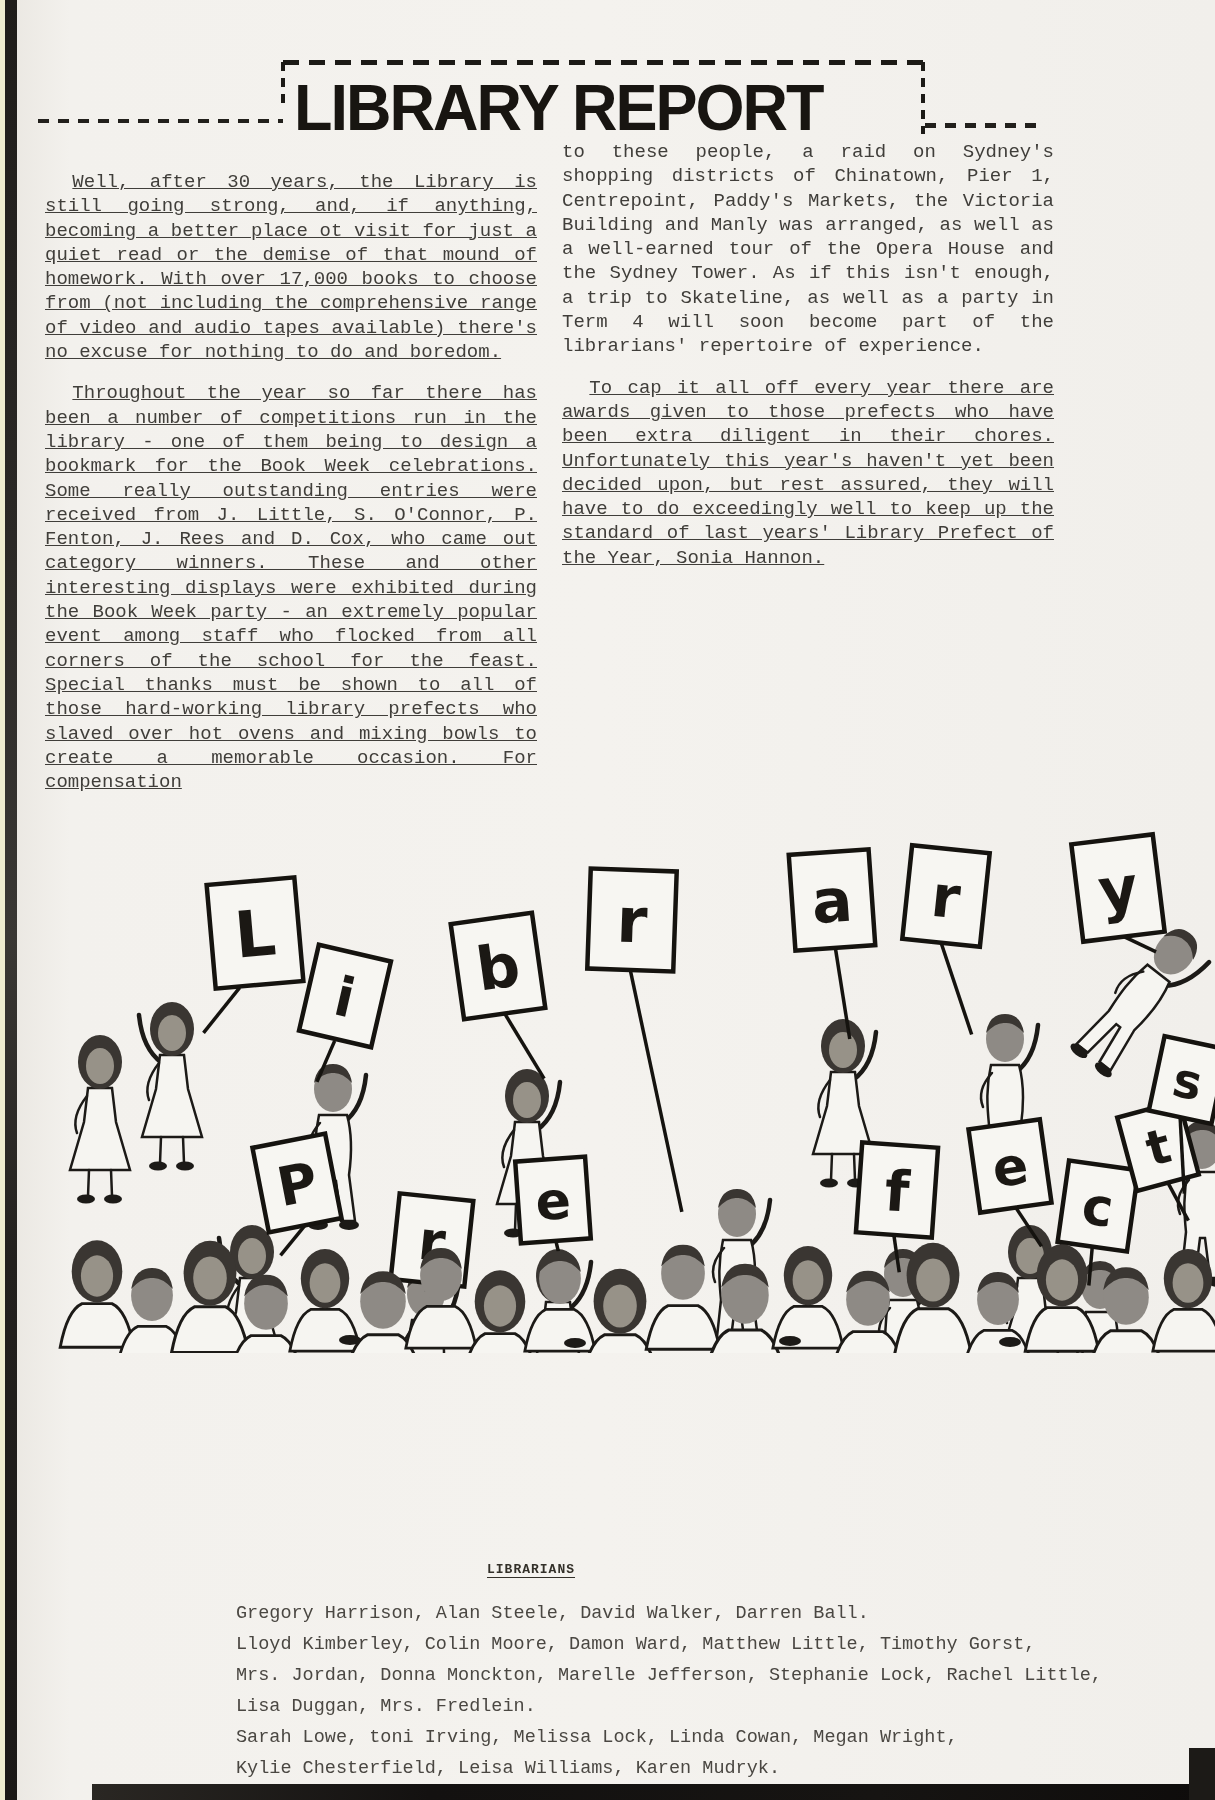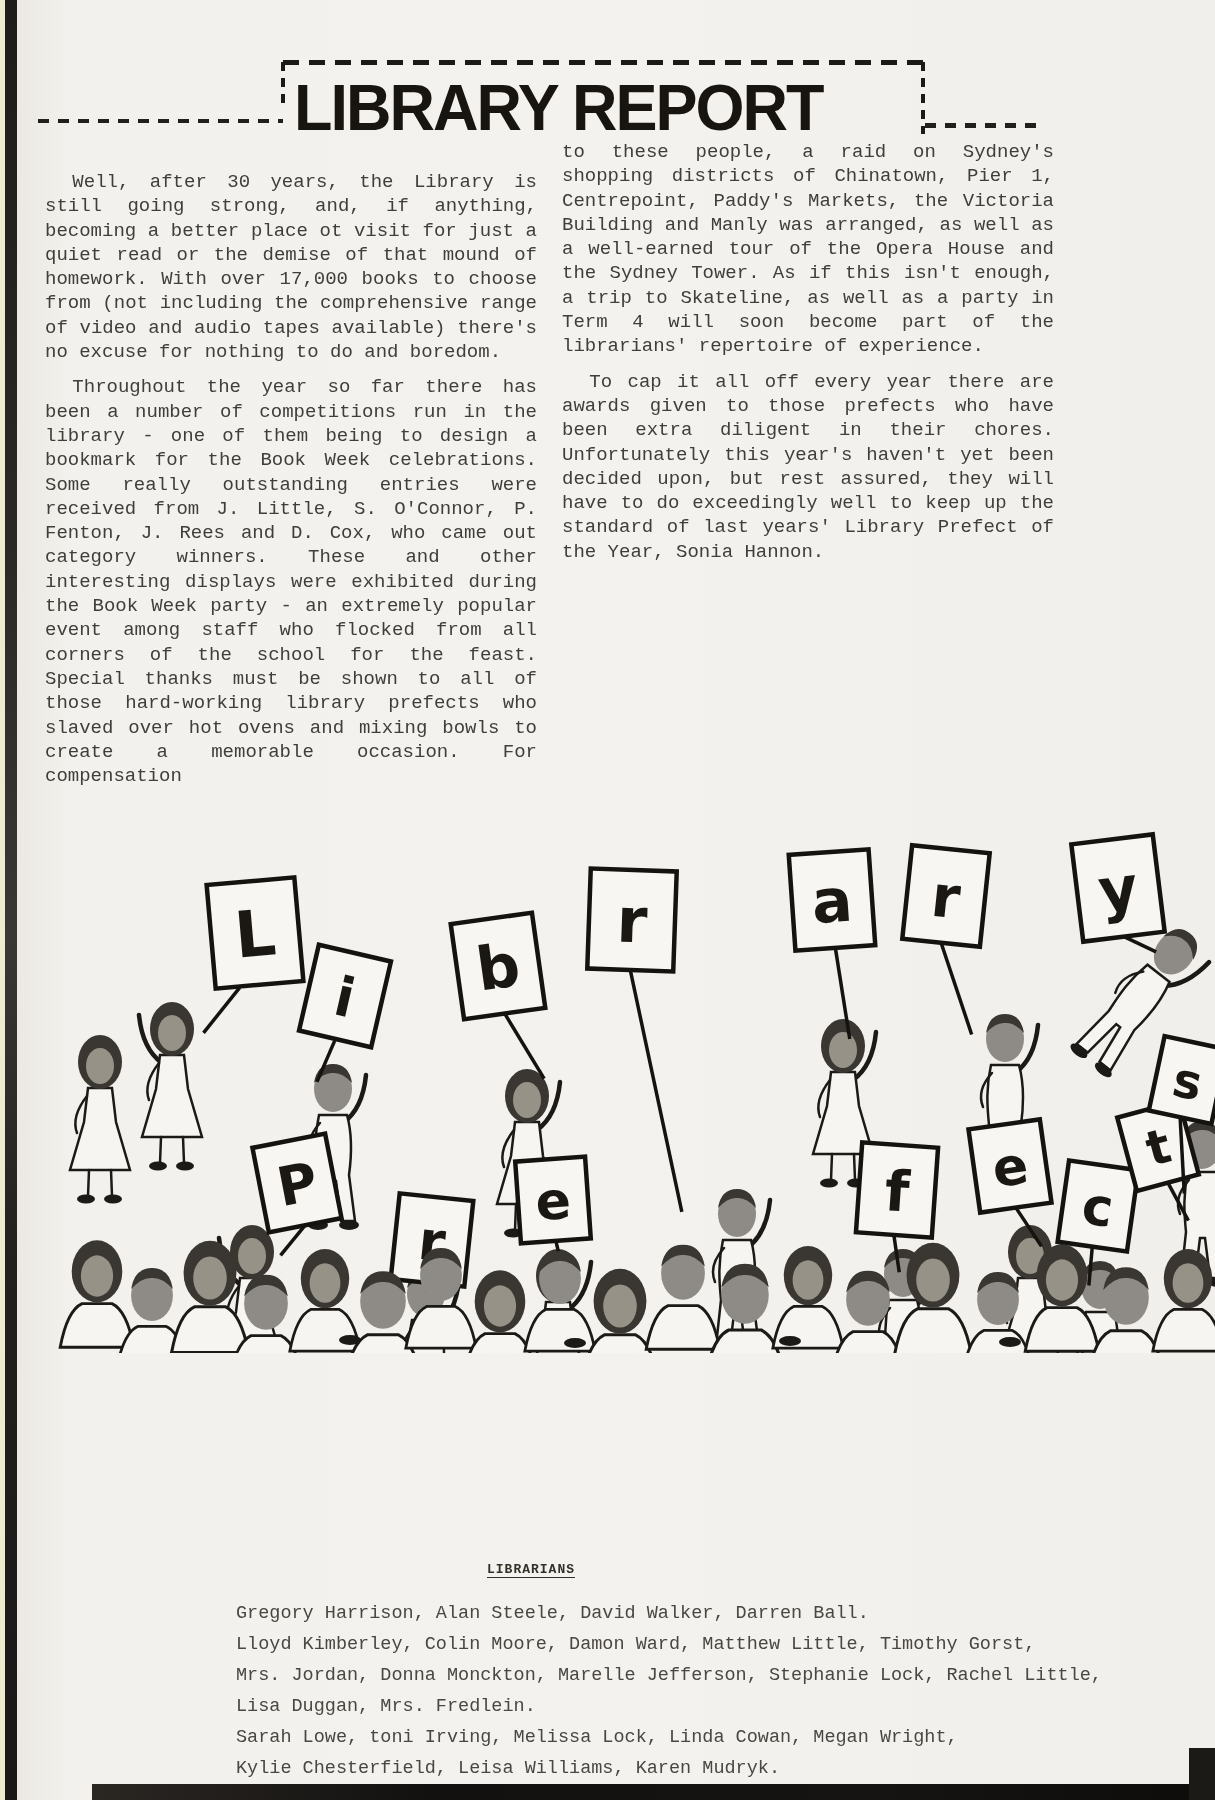--- a/index.html
+++ b/index.html
@@ -36,22 +36,22 @@
     position:absolute;left:294px;top:70px;width:630px;
     font-family:"Liberation Sans", sans-serif;
     font-weight:bold;font-size:63px;letter-spacing:-2px;
     color:#181511;white-space:nowrap;transform:scaleY(1.04);transform-origin:top left;
   }
 
   
   .col{position:absolute;width:492px;color:#403e3a;font-size:19px;line-height:24.3px;
     text-align:justify;}
   .col p{margin:0;}
-  .col p + p{margin-top:11px;}
-  .col p.indent{text-indent:2.4ch;}
+  .col p + p{margin-top:17px;}
+  .col p.indent{text-indent:2.4ch;text-decoration:underline;}
   .col-left{left:45px;top:170px;}
   .col-right{left:562px;top:140px;}
 
   
   .collage{position:absolute;left:0;top:828px;width:1215px;height:525px;}
   .board{fill:#f7f6f2;stroke:#15130f;stroke-width:4.5;}
   .stick{stroke:#15130f;stroke-width:3.5;}
   .letter{font-family:"DejaVu Sans", sans-serif;font-weight:bold;fill:#1b1814;text-anchor:middle;}
   .cloth{fill:#f6f5f1;stroke:#1c1a17;stroke-width:2.5;}
   .line{fill:none;stroke:#1c1a17;stroke-width:2.5;stroke-linecap:round;}

